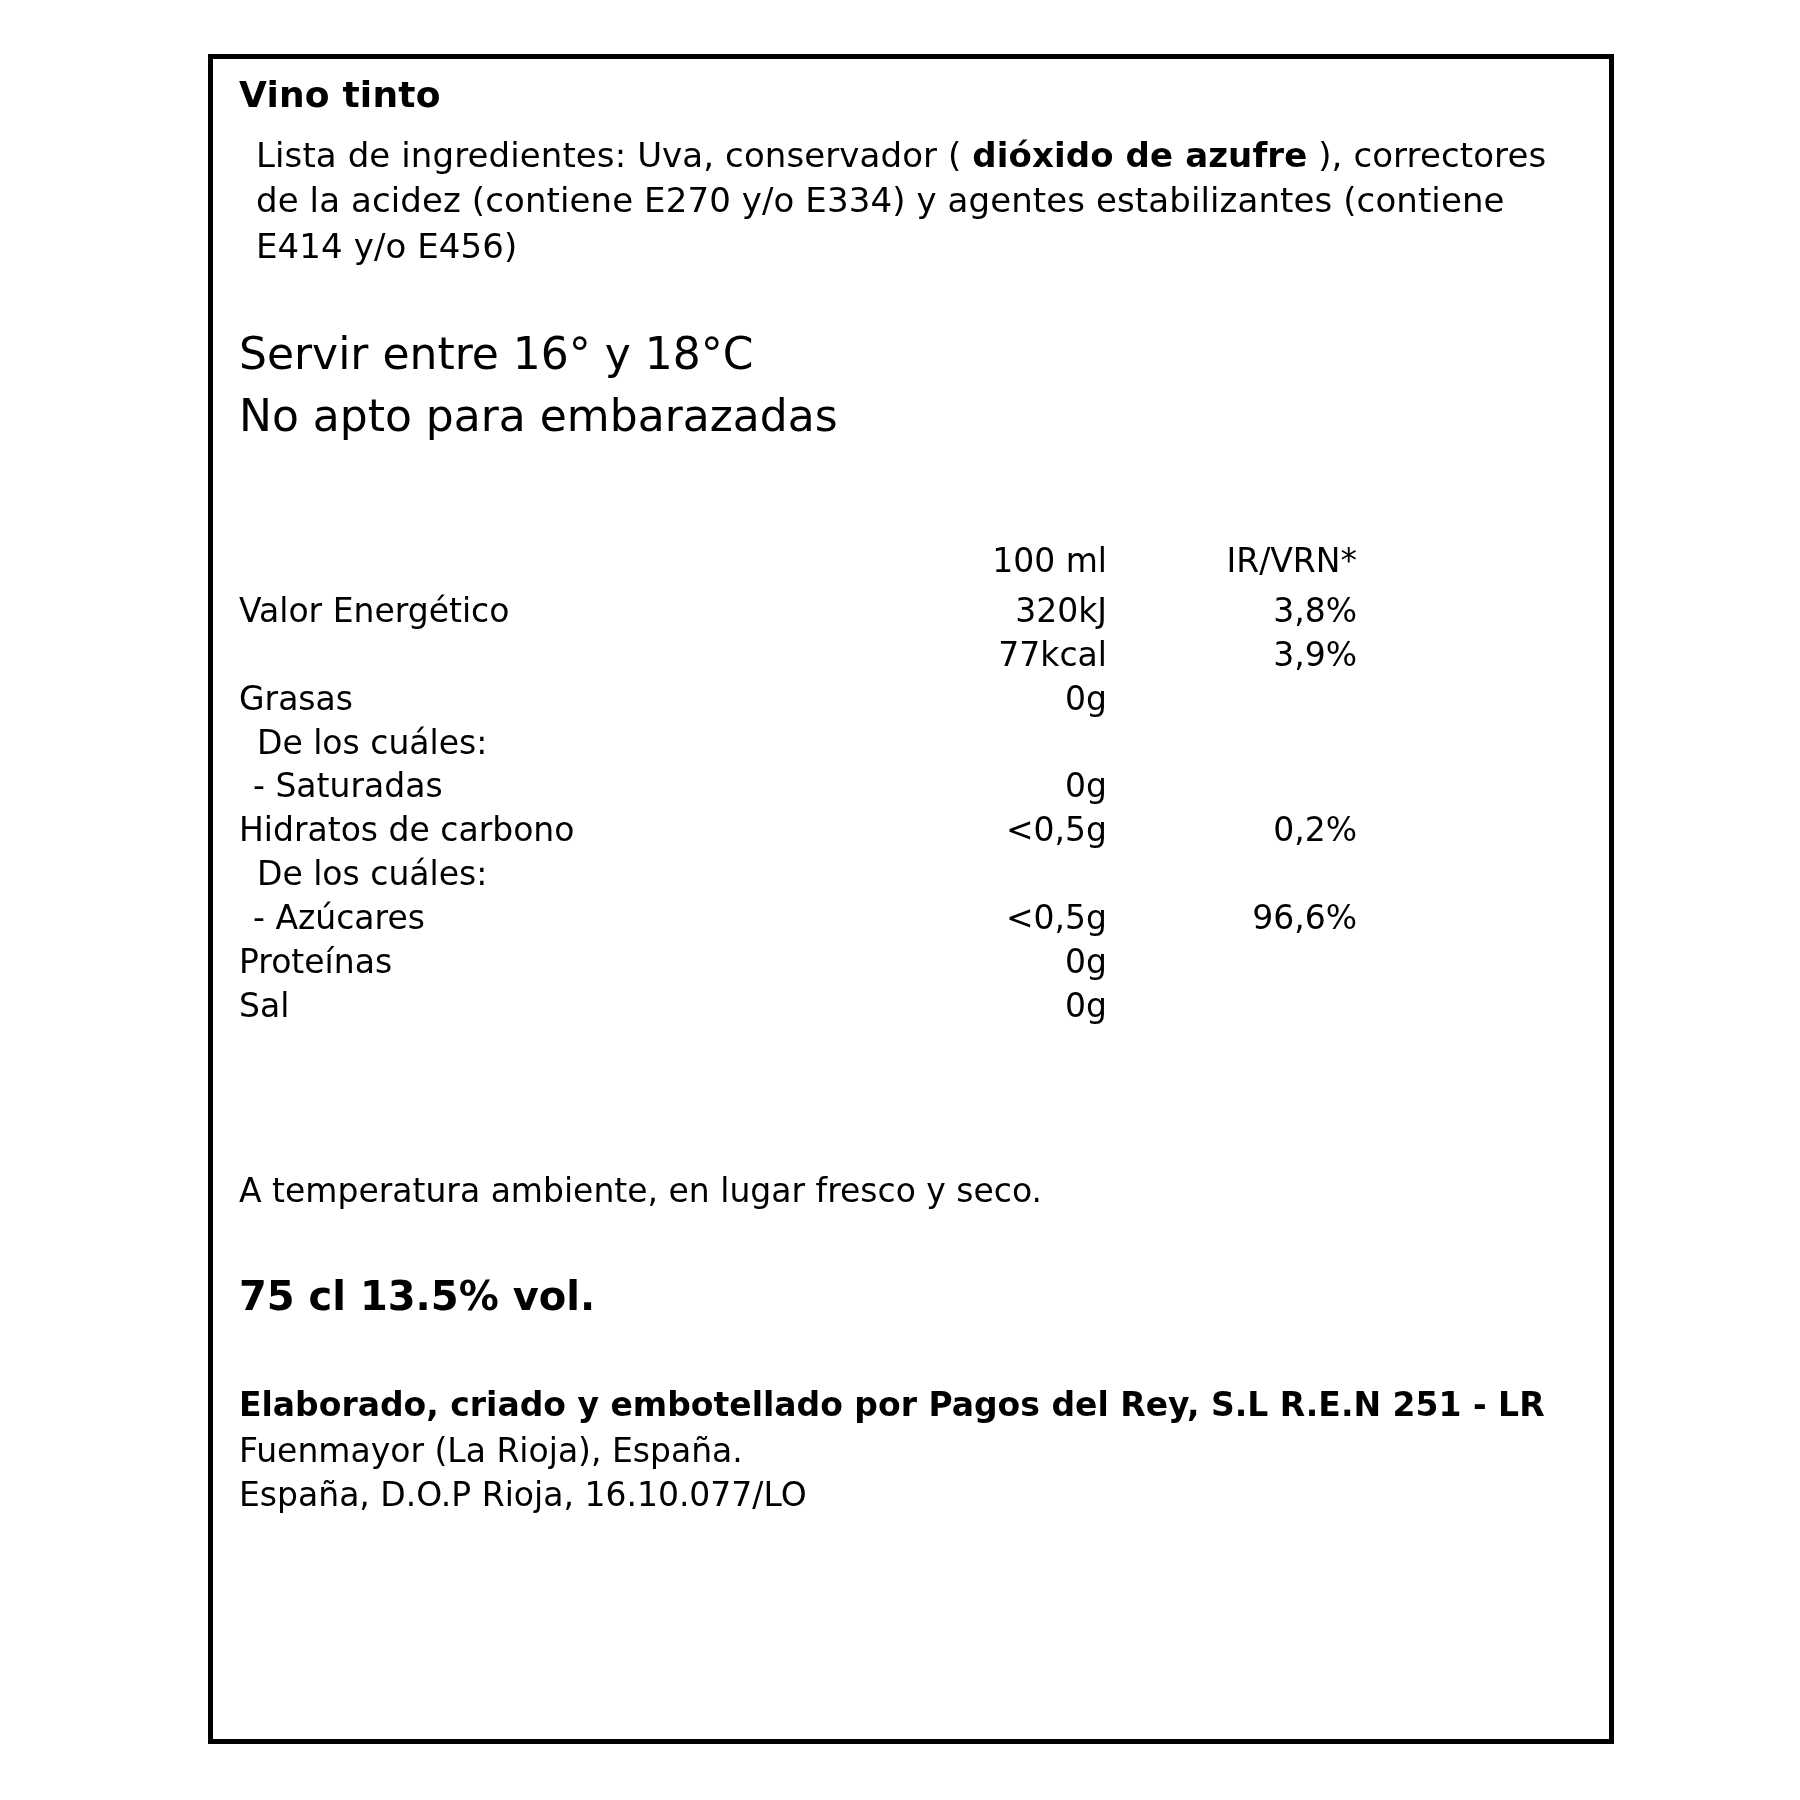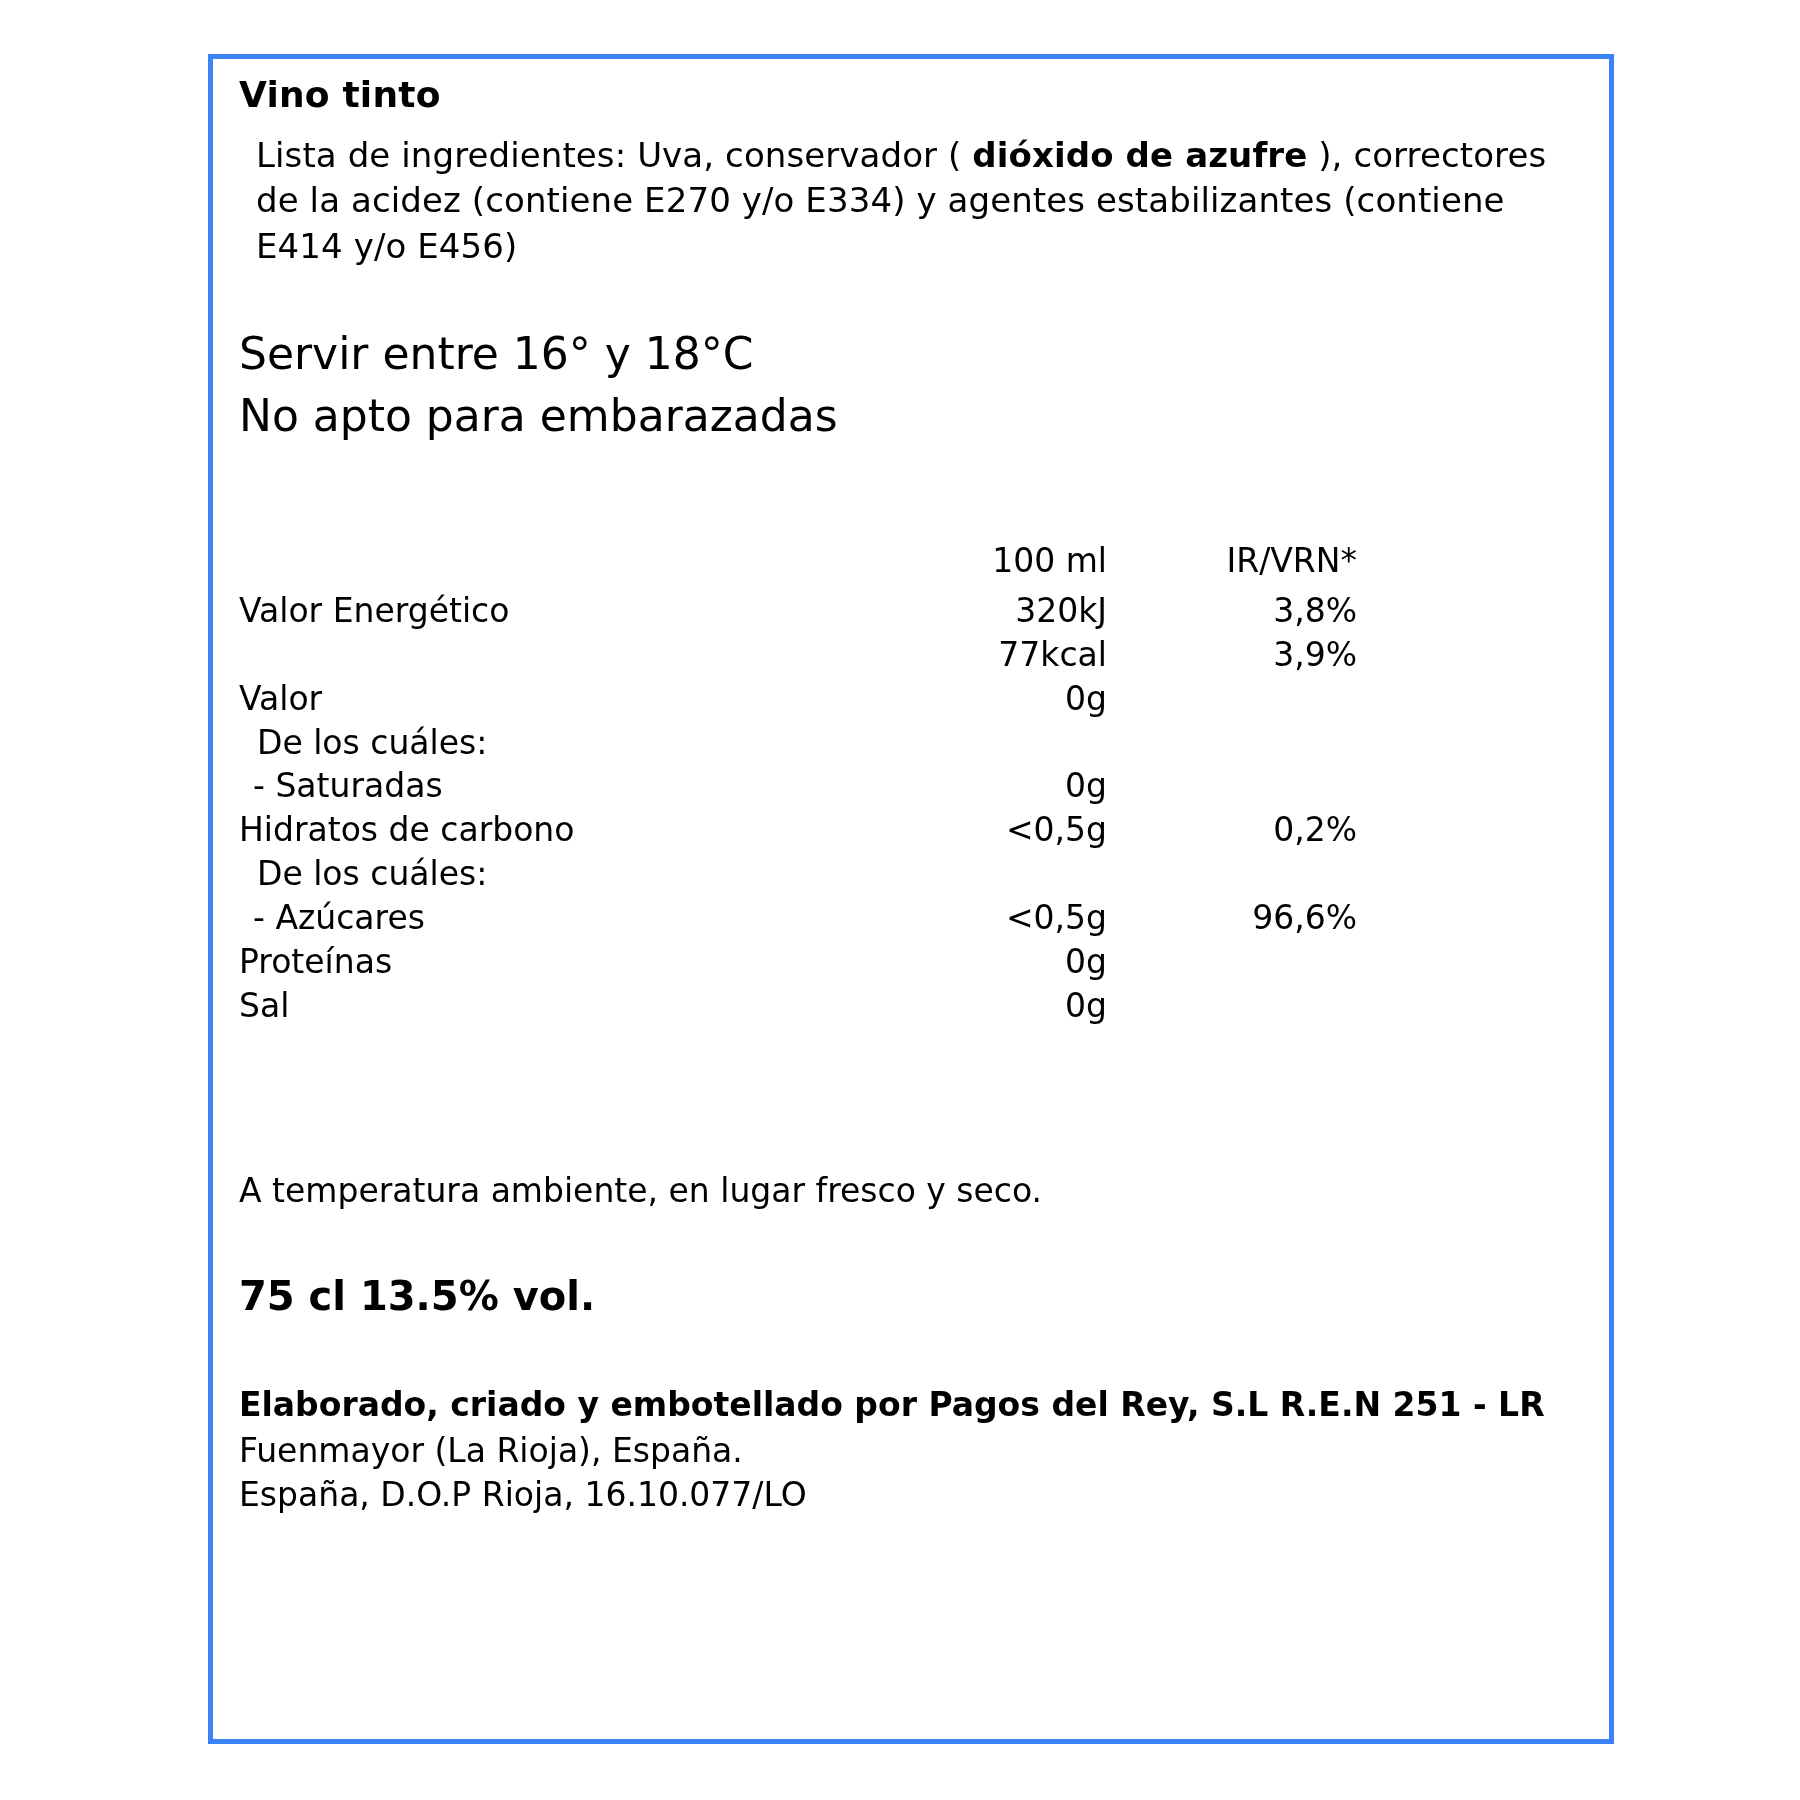--- a/index.html
+++ b/index.html
@@ -14,21 +14,21 @@
     color: #000000;
     position: relative;
     overflow: hidden;
   }
   .label-frame {
     position: absolute;
     left: 208px;
     top: 54px;
     width: 1406px;
     height: 1690px;
-    border: 5px solid #3b82f6;
+    border: 5px solid #000000;
     box-sizing: border-box;
     background: #ffffff;
   }
   .inner {
     position: absolute;
     left: 26px;
     top: 14px;
     right: 26px;
   }
   .product-title {
@@ -160,21 +160,21 @@
           <td class="col-pct">3,8%</td>
         </tr>
 
         <tr>
           <td class="col-name"></td>
           <td class="col-val">77kcal</td>
           <td class="col-pct">3,9%</td>
         </tr>
 
         <tr>
-          <td class="col-name">Valor</td>
+          <td class="col-name">Grasas</td>
           <td class="col-val">0g</td>
           <td class="col-pct"></td>
         </tr>
 
         <tr>
           <td class="col-name indent1">De los cuáles:</td>
           <td class="col-val"></td>
           <td class="col-pct"></td>
         </tr>
 

